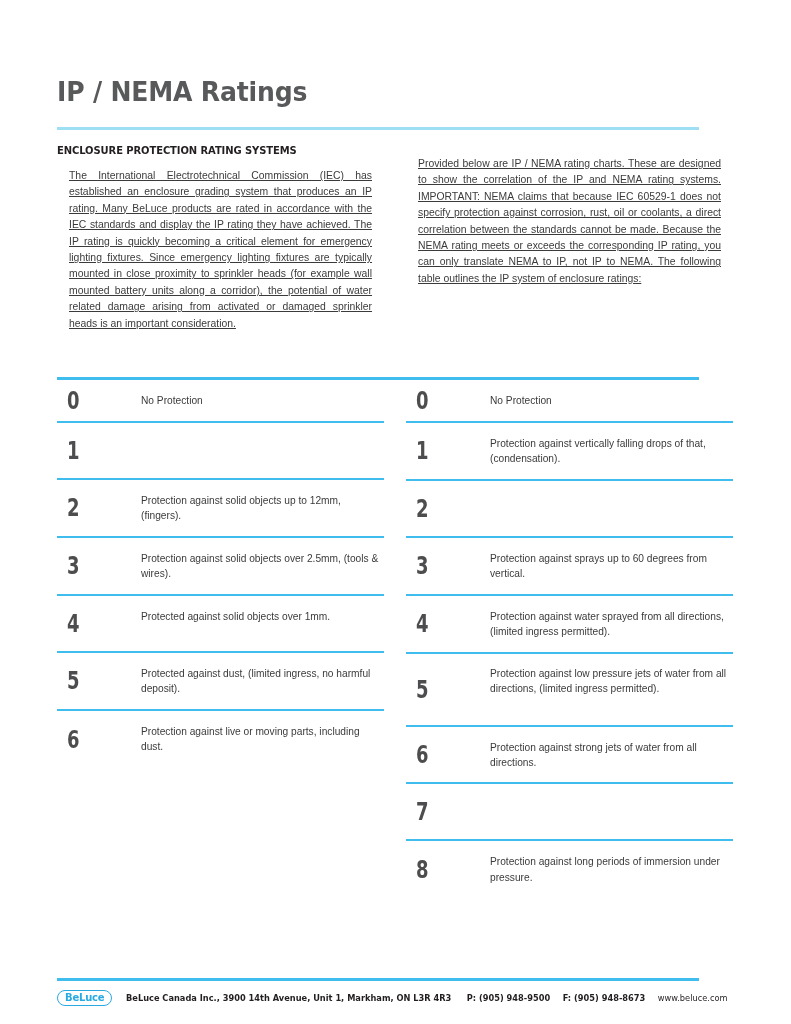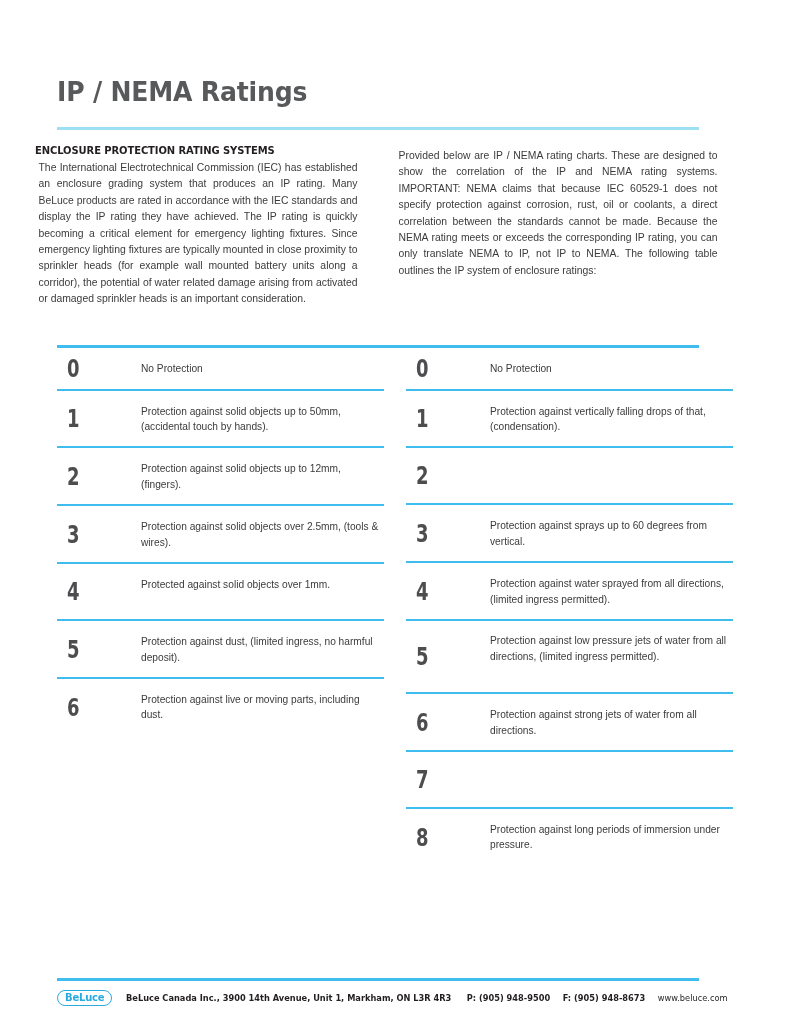--- a/index.html
+++ b/index.html
@@ -41,44 +41,44 @@
   .title-rule {
     margin-top: 20px;
     height: 3px;
     background: #9fdff4;
     width: 100%;
   }
 
   
   .intro {
     display: flex;
-    gap: 33px;
+    gap: 22px;
     margin-top: 14px;
-    justify-content: center;
   }
   .intro-col {
     width: 327px;
     flex: 0 0 327px;
   }
   .section-head {
     font-family: "DejaVu Sans", sans-serif;
     font-weight: bold;
     font-size: 10.5px;
     color: #231f20;
     letter-spacing: -0.1px;
     transform: scaleX(0.95);
     transform-origin: left center;
     margin-bottom: 3px;
   }
   .body-text {
     font-size: 10.4px;
     line-height: 16.4px;
     color: #3b3b3d;
     text-align: justify;
-    margin: 4px;
+    margin: 12px;
+    text-decoration: underline;
   }
 
   
   .tables-top-rule {
     margin-top: 33px;
     height: 3px;
     background: #3fbdee;
     width: 100%;
   }
 
@@ -197,37 +197,36 @@
 
   <div class="tables">
 
     <div class="table-col">
       <div class="rating-row h-one">
         <div class="rating-num">0</div>
         <div class="rating-desc">No Protection</div>
       </div>
       <div class="rating-row h-two">
         <div class="rating-num">1</div>
-        <div class="rating-desc">Protection against solid objects up to 50mm, (accidental touch by hands).</div>
       </div>
       <div class="rating-row h-two">
         <div class="rating-num">2</div>
         <div class="rating-desc">Protection against solid objects up to 12mm, (fingers).</div>
       </div>
       <div class="rating-row h-two">
         <div class="rating-num">3</div>
         <div class="rating-desc">Protection against solid objects over 2.5mm, (tools &amp; wires).</div>
       </div>
       <div class="rating-row h-two">
         <div class="rating-num">4</div>
         <div class="rating-desc">Protected against solid objects over 1mm.</div>
       </div>
       <div class="rating-row h-two">
         <div class="rating-num">5</div>
-        <div class="rating-desc">Protection against dust, (limited ingress, no harmful deposit).</div>
+        <div class="rating-desc">Protected against dust, (limited ingress, no harmful deposit).</div>
       </div>
       <div class="rating-row h-two last">
         <div class="rating-num">6</div>
         <div class="rating-desc">Protection against live or moving parts, including dust.</div>
       </div>
     </div>
 
     <div class="table-col">
       <div class="rating-row h-one">
         <div class="rating-num">0</div>

